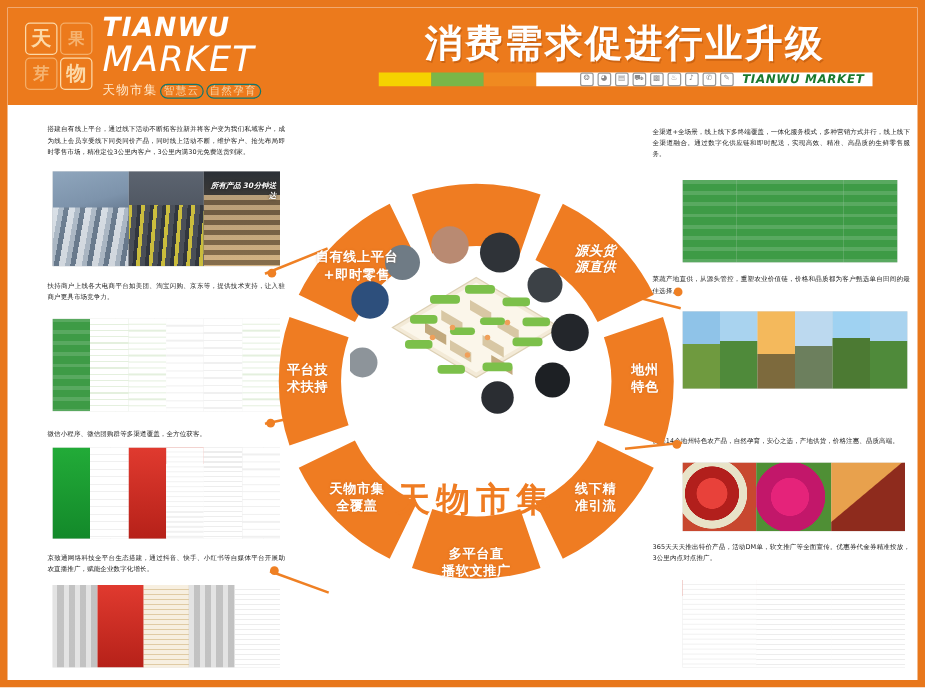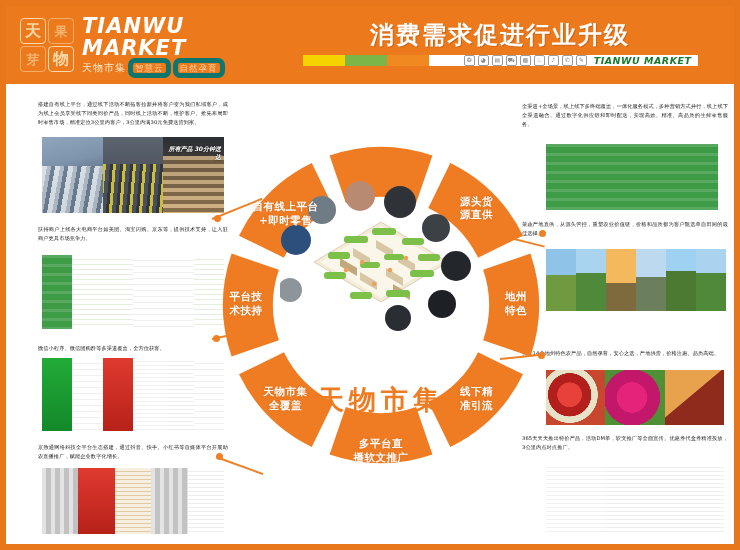--- a/index.html
+++ b/index.html
@@ -31,30 +31,30 @@
   }
   .logo-cell{
     border:1.6px solid #fcd9a8;border-radius:4px;
     display:flex;align-items:center;justify-content:center;
     color:#fcd9a8;font-size:16px;font-weight:bold;line-height:1;
     font-family:"DejaVu Sans","Liberation Sans",sans-serif;
   }
   .logo-cell.plain{border-color:rgba(252,217,168,.55);color:rgba(252,217,168,.6);font-size:13px;}
   .logo-text{color:#ffffff;}
   .logo-en1{font-size:21px;font-weight:bold;font-style:italic;letter-spacing:1px;line-height:1.05;}
-  .logo-en2{font-size:21px;font-weight:bold;font-style:italic;letter-spacing:1px;line-height:1.05;}
+  .logo-en2{font-size:28px;font-weight:normal;font-style:italic;letter-spacing:1px;line-height:1.05;}
   .logo-cn{font-size:10px;letter-spacing:1px;margin-top:2px;color:#ffe9cc;white-space:nowrap;}
   .logo-cn .pill{
-    border:5px solid #0f766e;border-radius:7px;padding:0 2px;margin-left:2px;
+    border:1px solid #0f766e;border-radius:7px;padding:0 2px;margin-left:2px;
     color:#f8d2a2;font-size:8.5px;
   }
 
   .title-zone{flex:1;display:flex;flex-direction:column;justify-content:center;align-items:center;padding-right:10px;}
   .main-title{
-    color:#ffffff;font-size:24px;font-weight:bold;letter-spacing:2px;
+    color:#ffffff;font-size:30px;font-weight:bold;letter-spacing:2px;
     line-height:1.05;white-space:nowrap;
     text-shadow:1px 1px 0 rgba(150,60,0,.35);
   }
   .title-underbar{
     display:flex;align-items:center;height:13px;margin-top:5px;width:395px;
   }
   .ub-seg{height:11px;}
   .ub-y{width:42px;background:#f5d300;}
   .ub-g{width:42px;background:#7ab648;}
   .ub-o{width:42px;background:#f08a20;}
@@ -364,21 +364,21 @@
         <circle cx="156" cy="48" r="14" fill="#3c4146"></circle>
         <circle cx="176" cy="86" r="15" fill="#23262b"></circle>
         <circle cx="162" cy="124" r="14" fill="#1d2024"></circle>
         <circle cx="118" cy="138" r="13" fill="#2a2d32"></circle>
         <circle cx="10" cy="110" r="12" fill="#8d949a"></circle>
         <circle cx="16" cy="60" r="15" fill="#2d4f7c"></circle>
       </g>
     </svg>
 
     <div class="hub-title">天物市集</div>
-      <div class="seg-label" style="left: 208.459px; top: 50.5406px; width: 96px;">源头货
+      <div class="seg-label" style="left: 208.459px; top: 50.5406px; width: 96px; font-style: italic;">源头货
 源直供</div>
       <div class="seg-label" style="left: 208.459px; top: 241.459px; width: 96px;">线下精
 准引流</div>
       <div class="seg-label" style="left: 248px; top: 146px; width: 96px;">地州
 特色</div>
       <div class="seg-label" style="left: 113px; top: 293px; width: 96px;">多平台直
 播软文推广</div>
       <div class="seg-label" style="left: 17.5406px; top: 241.459px; width: 96px;">天物市集
 全覆盖</div>
       <div class="seg-label" style="left: -22px; top: 146px; width: 96px;">平台技

